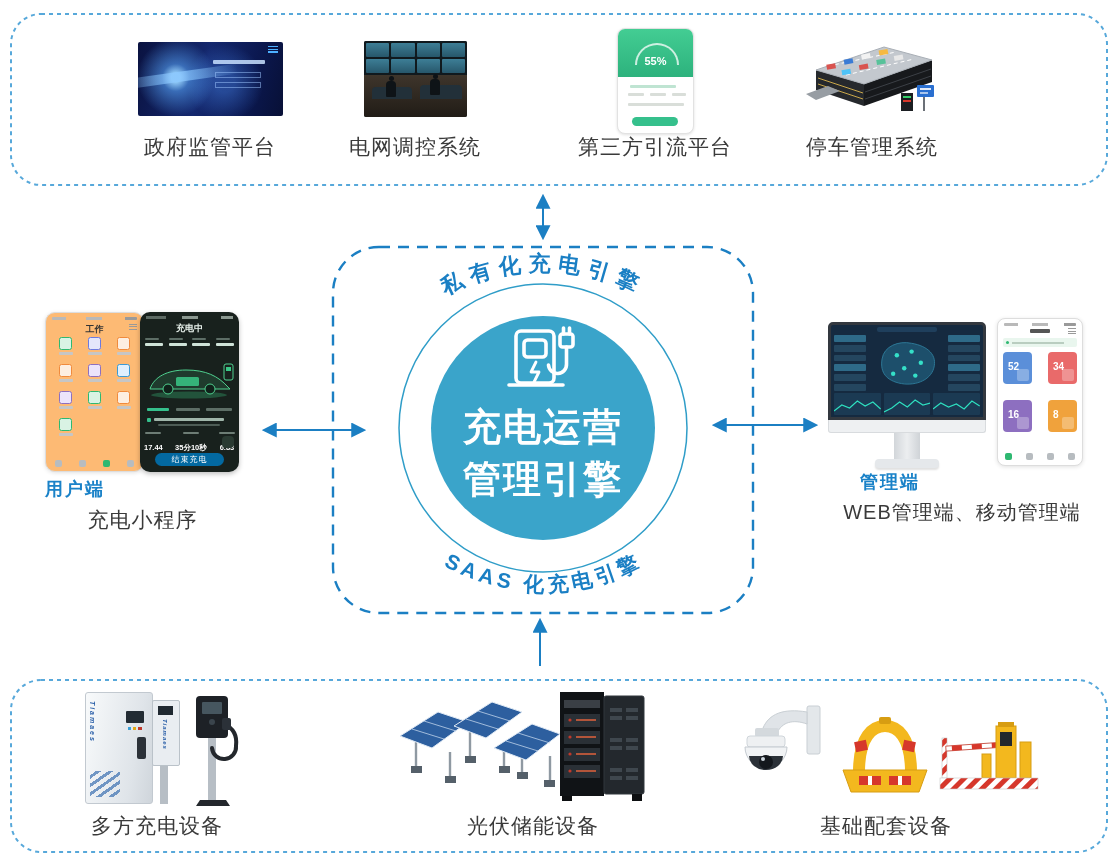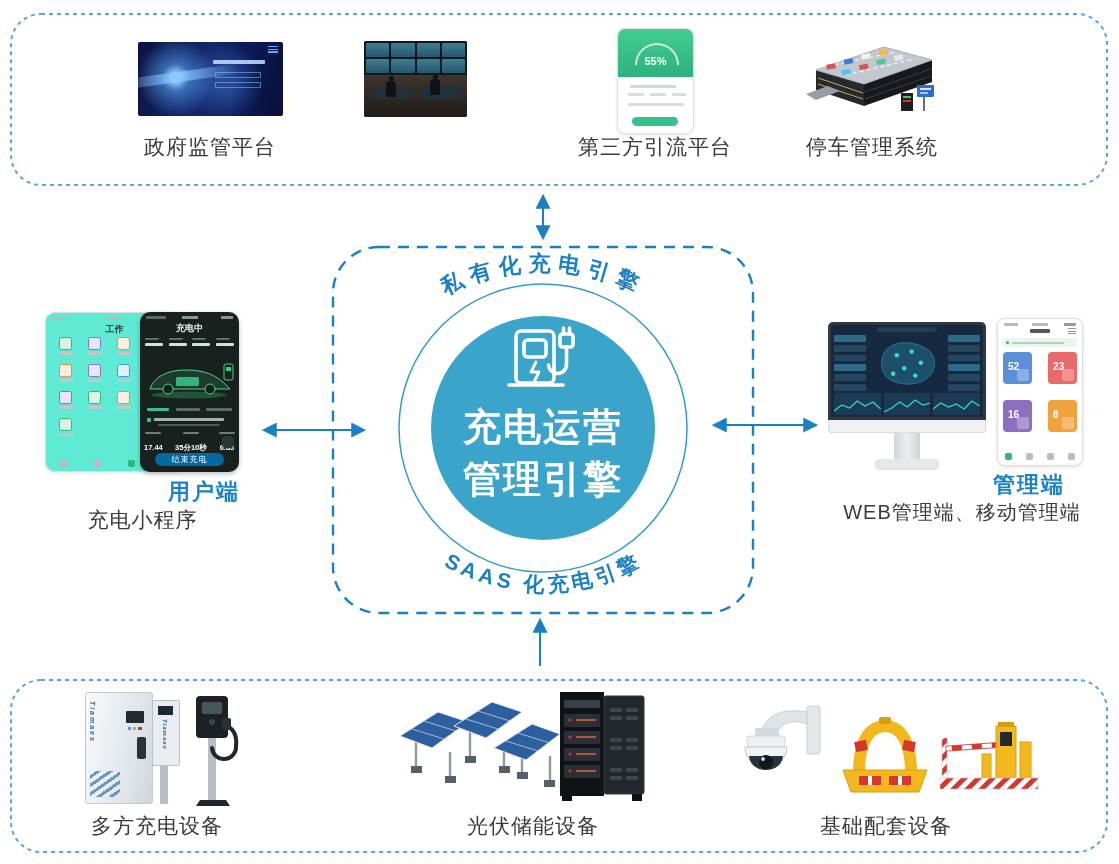--- a/index.html
+++ b/index.html
@@ -4,21 +4,21 @@
 <style>
   html,body{margin:0;padding:0;background:#fff;}
   .stage{position:relative;width:1119px;height:864px;background:#fff;overflow:hidden;
          font-family:"Liberation Sans","DejaVu Sans",sans-serif;}
   .abs{position:absolute;}
   svg.bg{position:absolute;left:0;top:0;z-index:0;}
   .layer{position:absolute;left:0;top:0;width:1017px;height:864px;z-index:1;}
 
   
   .cap{position:absolute;text-align:center;font-size:21px;color:#3a3a3a;font-weight:500;letter-spacing:1px;}
-  .blue-cap{position:absolute;text-align:right;font-size:22px;color:#1a82c8;font-weight:700;letter-spacing:2px;}
+  .blue-cap{position:absolute;text-align:left;font-size:18px;color:#1a82c8;font-weight:700;letter-spacing:2px;}
 
   
   .gov{left:138px;top:42px;width:145px;height:74px;border-radius:2px;overflow:hidden;
        background:
          radial-gradient(circle at 26% 48%, rgba(150,210,255,.95) 0 4%, rgba(90,170,255,.55) 12%, rgba(40,90,200,0) 34%),
          radial-gradient(circle at 60% 55%, rgba(80,150,255,.35) 0 10%, rgba(40,90,200,0) 40%),
          linear-gradient(105deg,#0a1240 0%,#14286e 45%,#0b1850 75%,#081036 100%);}
   .gov .streak{position:absolute;left:-20px;top:30px;width:120px;height:10px;background:linear-gradient(90deg,transparent,rgba(140,200,255,.8),transparent);transform:rotate(-8deg);}
   .gov .t{position:absolute;right:18px;top:18px;width:52px;height:4px;background:rgba(200,225,255,.85);border-radius:1px;}
   .gov .f1{position:absolute;right:22px;top:30px;width:44px;height:4px;border:1px solid rgba(160,200,255,.5);}
@@ -35,21 +35,21 @@
   .gphone{left:617px;top:28px;width:75px;height:104px;background:#fff;border:1px solid #e2e2e2;border-radius:8px;overflow:hidden;box-shadow:0 1px 3px rgba(0,0,0,.12);}
   .gphone .head{position:absolute;left:0;top:0;width:75px;height:48px;background:linear-gradient(#43cd93,#2db27d);}
   .gphone .arc{position:absolute;left:17px;top:14px;width:40px;height:20px;border:2px solid rgba(255,255,255,.75);border-bottom:none;border-radius:40px 40px 0 0;}
   .gphone .pct{position:absolute;left:0;top:26px;width:75px;text-align:center;color:#fff;font-weight:700;font-size:11px;}
   .gphone .card{position:absolute;left:4px;top:52px;width:67px;height:34px;background:#fff;}
   .gphone .ln{position:absolute;background:#d9ded9;border-radius:1px;}
   .gphone .btn{position:absolute;left:14px;top:88px;width:46px;height:9px;border-radius:5px;background:#35c08c;}
   .park{left:806px;top:42px;width:132px;height:73px;}
 
   
-  .phone-w{left:45px;top:312px;width:97px;height:158px;background:#5eead4;border:1px solid #ddd;border-radius:10px;z-index:1;box-shadow:0 1px 4px rgba(0,0,0,.12);overflow:hidden;padding-left:40px;}
+  .phone-w{left:45px;top:312px;width:97px;height:158px;background:#fdba74;border:1px solid #ddd;border-radius:10px;z-index:1;box-shadow:0 1px 4px rgba(0,0,0,.12);overflow:hidden;}
   .sbar{position:absolute;left:6px;top:4px;right:6px;height:3px;
         background:linear-gradient(90deg,#b9b9b9 0 14px,transparent 14px calc(50% - 8px),#b9b9b9 calc(50% - 8px) calc(50% + 8px),transparent calc(50% + 8px) calc(100% - 12px),#9a9a9a calc(100% - 12px) 100%);border-radius:1px;}
   .phone-w .title{position:absolute;left:0;top:10px;width:100%;text-align:center;font-size:9px;color:#333;font-weight:700;}
   .phone-w .burger{position:absolute;right:6px;top:11px;width:8px;height:6px;background:linear-gradient(#9a9a9a 0 1px,transparent 1px 2.5px,#9a9a9a 2.5px 3.5px,transparent 3.5px 5px,#9a9a9a 5px 6px);}
   .phone-w .grid{position:absolute;left:5px;top:24px;width:87px;display:grid;grid-template-columns:repeat(3,1fr);row-gap:9px;}
   .phone-w .cell{display:flex;flex-direction:column;align-items:center;gap:2px;}
   .phone-w .cell i{width:11px;height:11px;border-radius:2.5px;}
   .phone-w .cell s{width:14px;height:3px;background:#c6c6c6;border-radius:1px;}
   .phone-w .tabs{position:absolute;left:0;bottom:4px;width:100%;display:flex;justify-content:space-around;}
   .phone-w .tabs i{width:7px;height:7px;border-radius:2px;background:#b7bcc0;}
@@ -231,20 +231,21 @@
       <rect x="111" y="43" width="17" height="12" rx="1" fill="#2a6fd0"></rect>
       <rect x="114" y="46" width="11" height="2" fill="#fff" opacity=".85"></rect>
       <rect x="114" y="50" width="8" height="2" fill="#fff" opacity=".6"></rect>
       <rect x="95" y="51" width="12" height="18" fill="#1b1e22"></rect>
       <rect x="97" y="54" width="8" height="2" fill="#35d06a"></rect>
       <rect x="97" y="58" width="8" height="2" fill="#d6372b"></rect>
       <rect x="117" y="55" width="2" height="14" fill="#6b7077"></rect>
     </svg>
 
     <div class="cap lbl-t0">政府监管平台</div>
+    <div class="cap lbl-t1">电网调控系统</div>
     <div class="cap lbl-t2">第三方引流平台</div>
     <div class="cap lbl-t3">停车管理系统</div>
 
     <div class="abs phone-w">
       <div class="sbar"></div>
       <div class="title">工作</div>
       <div class="burger"></div>
       <div class="grid">
         <div class="cell">
             <i style="background:#d9f3e4;border:1px solid #2eb871;"></i>
@@ -392,21 +393,21 @@
     <div class="abs phone-a">
       <div class="sbar"></div>
       <div class="title"></div>
       <div class="burger"></div>
       <div class="notice"></div>
       <div class="tiles">
         <div class="tile" style="background: rgb(91, 143, 217);">
             <b>52</b>
           </div>
         <div class="tile" style="background: rgb(233, 106, 106);">
-            <b>23</b>
+            <b>34</b>
           </div>
         <div class="tile" style="background: rgb(141, 111, 192);">
             <b>16</b>
           </div>
         <div class="tile" style="background: rgb(240, 162, 60);">
             <b>8</b>
           </div>
       </div>
       <div class="tabs">
           <i style="background:#2eb871;"></i>

